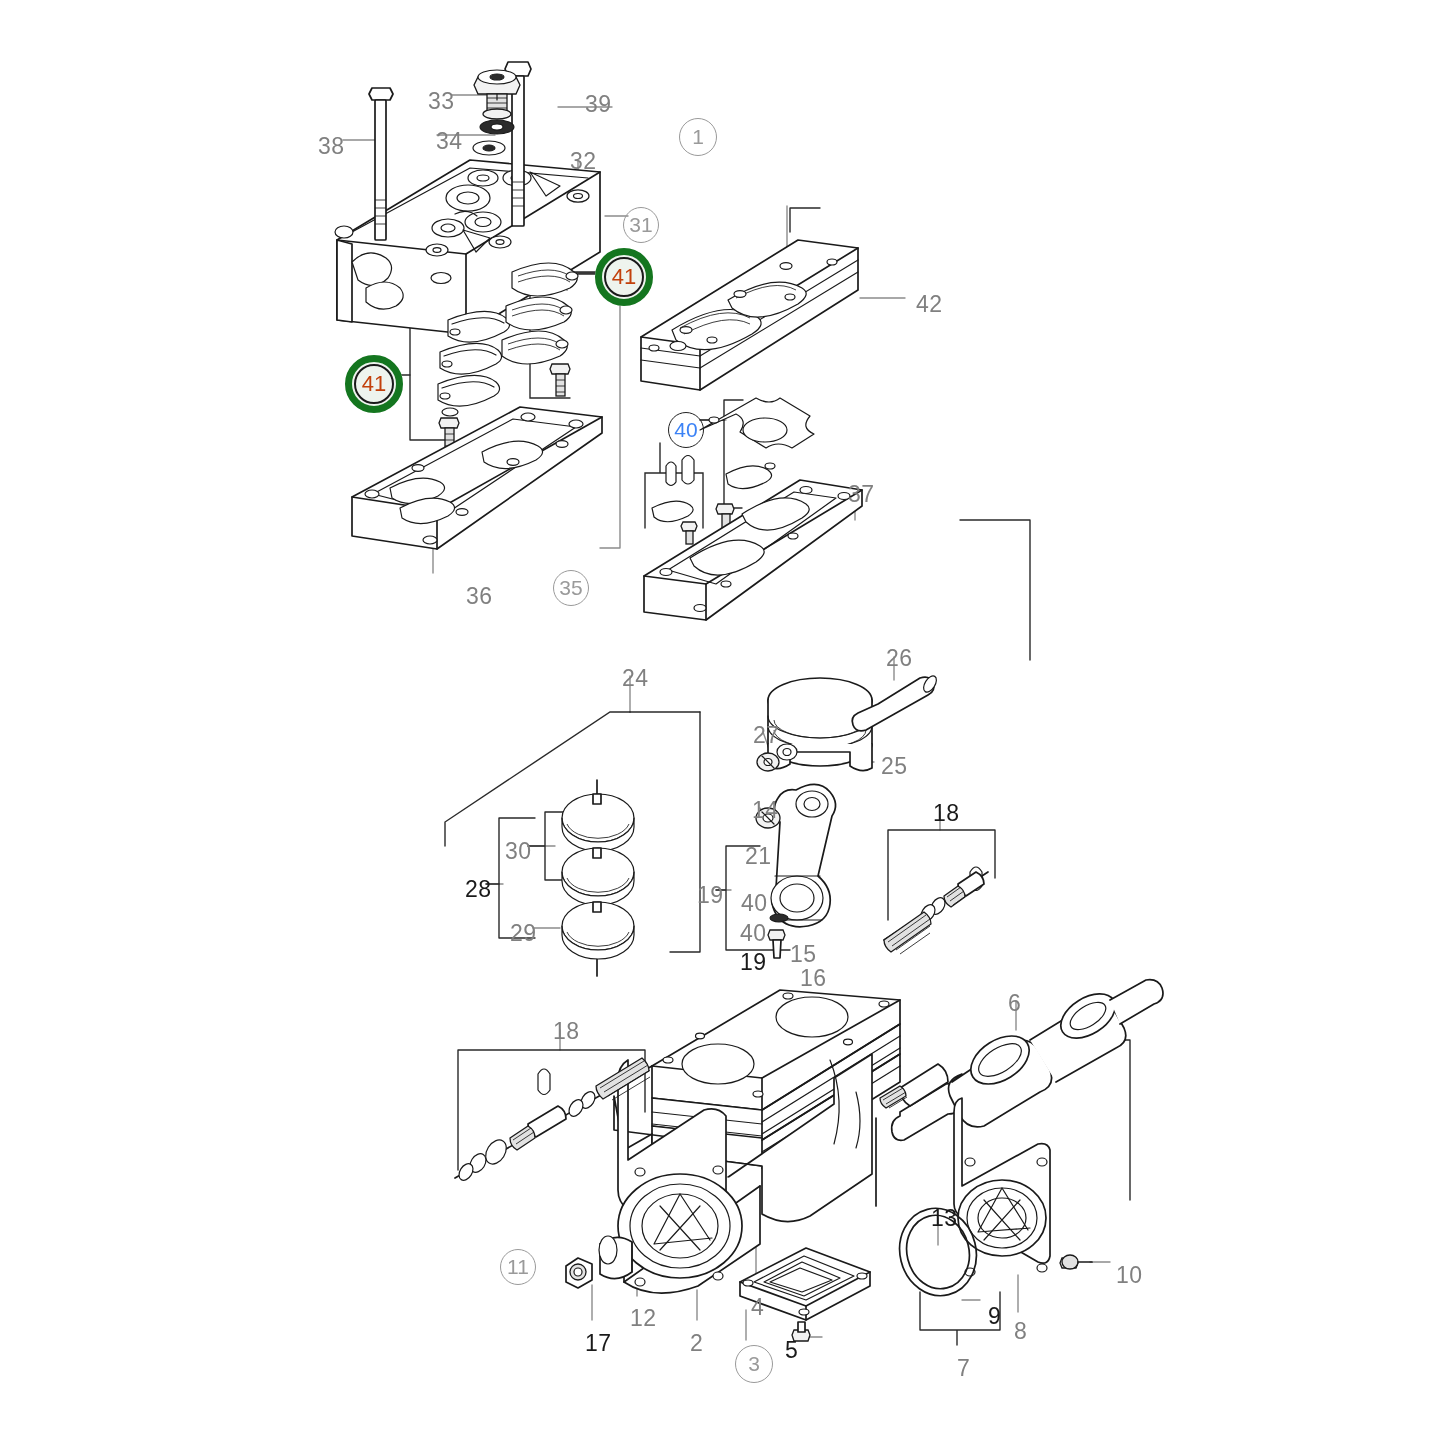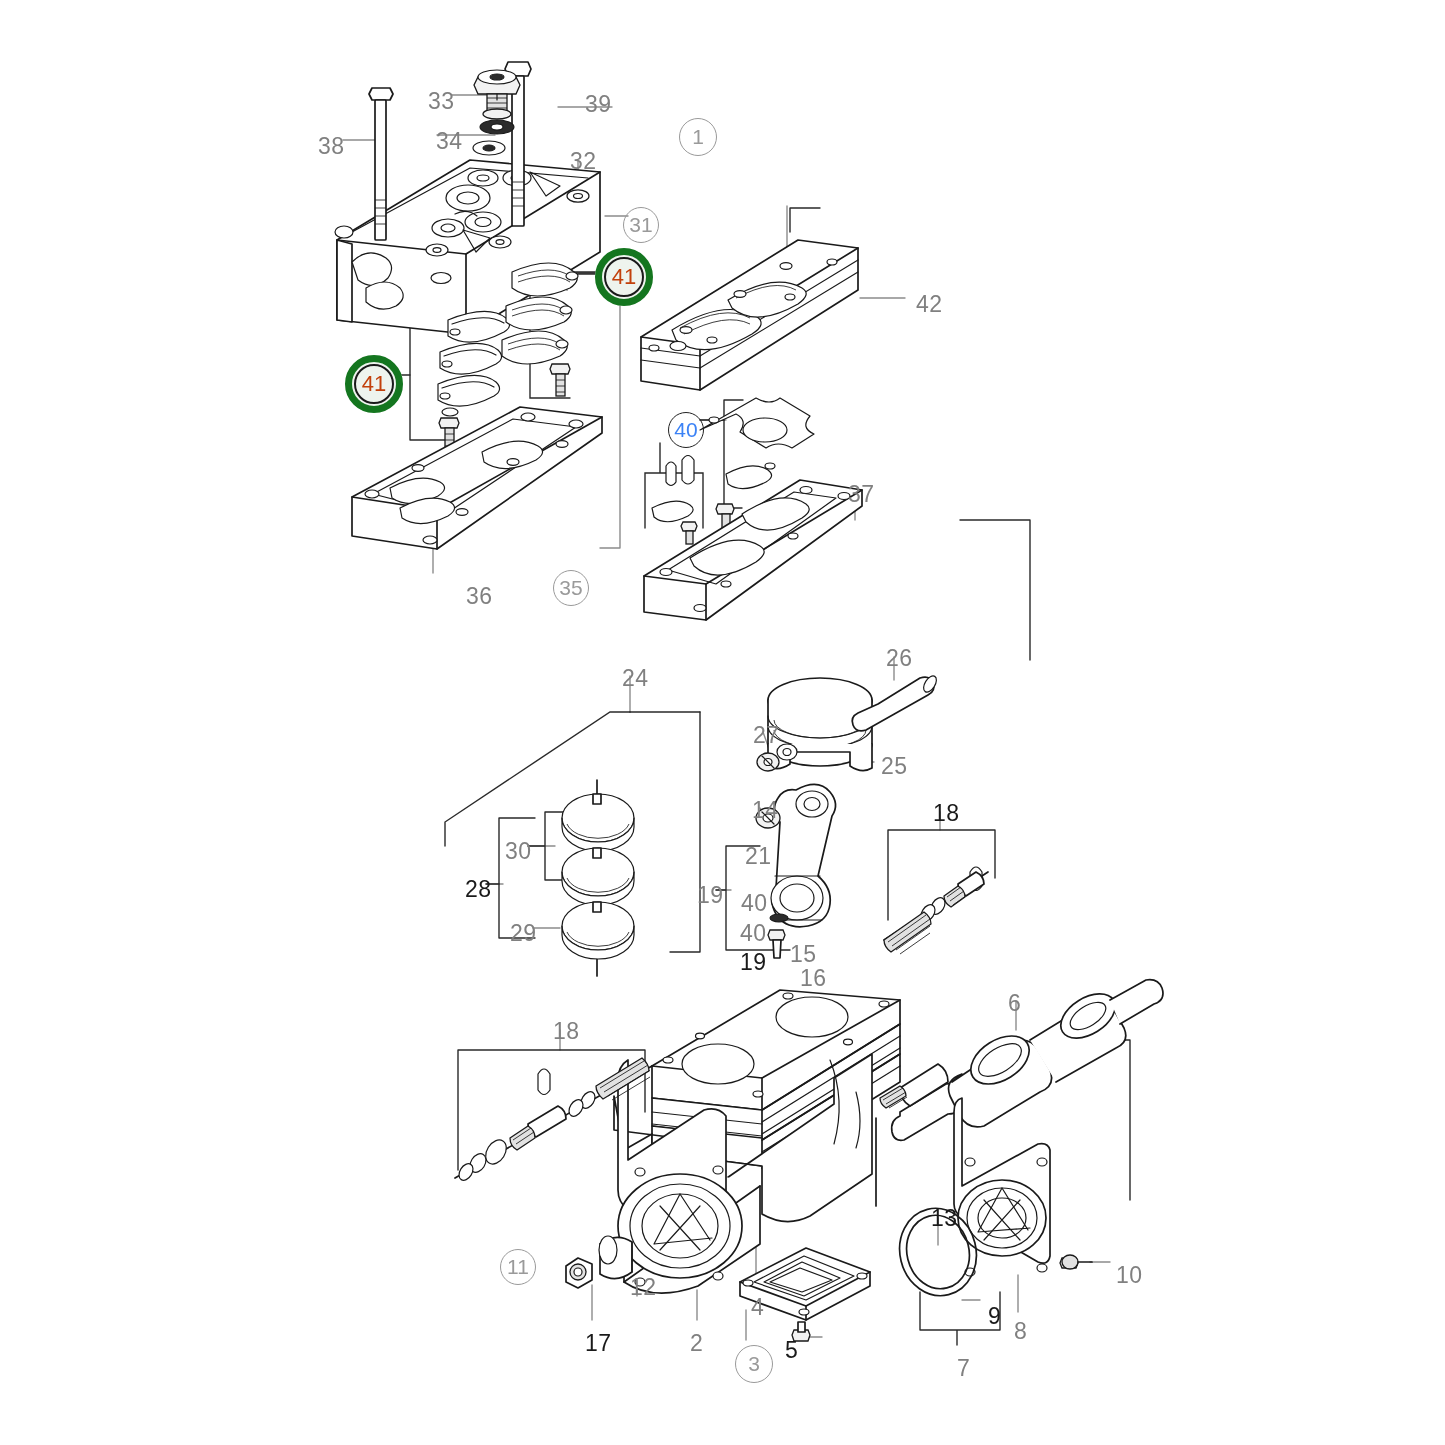--- a/index.html
+++ b/index.html
@@ -512,19 +512,19 @@
 <div class="lbl" style="left:553px;top:1018px;">18</div>
 <div class="cir" style="left:500px;top:1249px;width:34px;height:34px;">11</div>
 
 <div class="lbl dark" style="left:931px;top:1205px;">13</div>
 <div class="lbl dark" style="left:988px;top:1303px;">9</div>
 <div class="lbl" style="left:1014px;top:1318px;">8</div>
 <div class="lbl" style="left:957px;top:1355px;">7</div>
 <div class="lbl" style="left:1116px;top:1262px;">10</div>
 
 <div class="lbl dark" style="left:585px;top:1330px;">17</div>
-<div class="lbl" style="left:630px;top:1274px;">12</div>
+<div class="lbl" style="left:630px;top:1305px;">12</div>
 <div class="lbl" style="left:690px;top:1330px;">2</div>
 <div class="lbl" style="left:751px;top:1294px;">4</div>
 <div class="cir" style="left:735px;top:1345px;width:36px;height:36px;">3</div>
 <div class="lbl dark" style="left:785px;top:1337px;">5</div>
 
 </div>
 
 </body></html>

